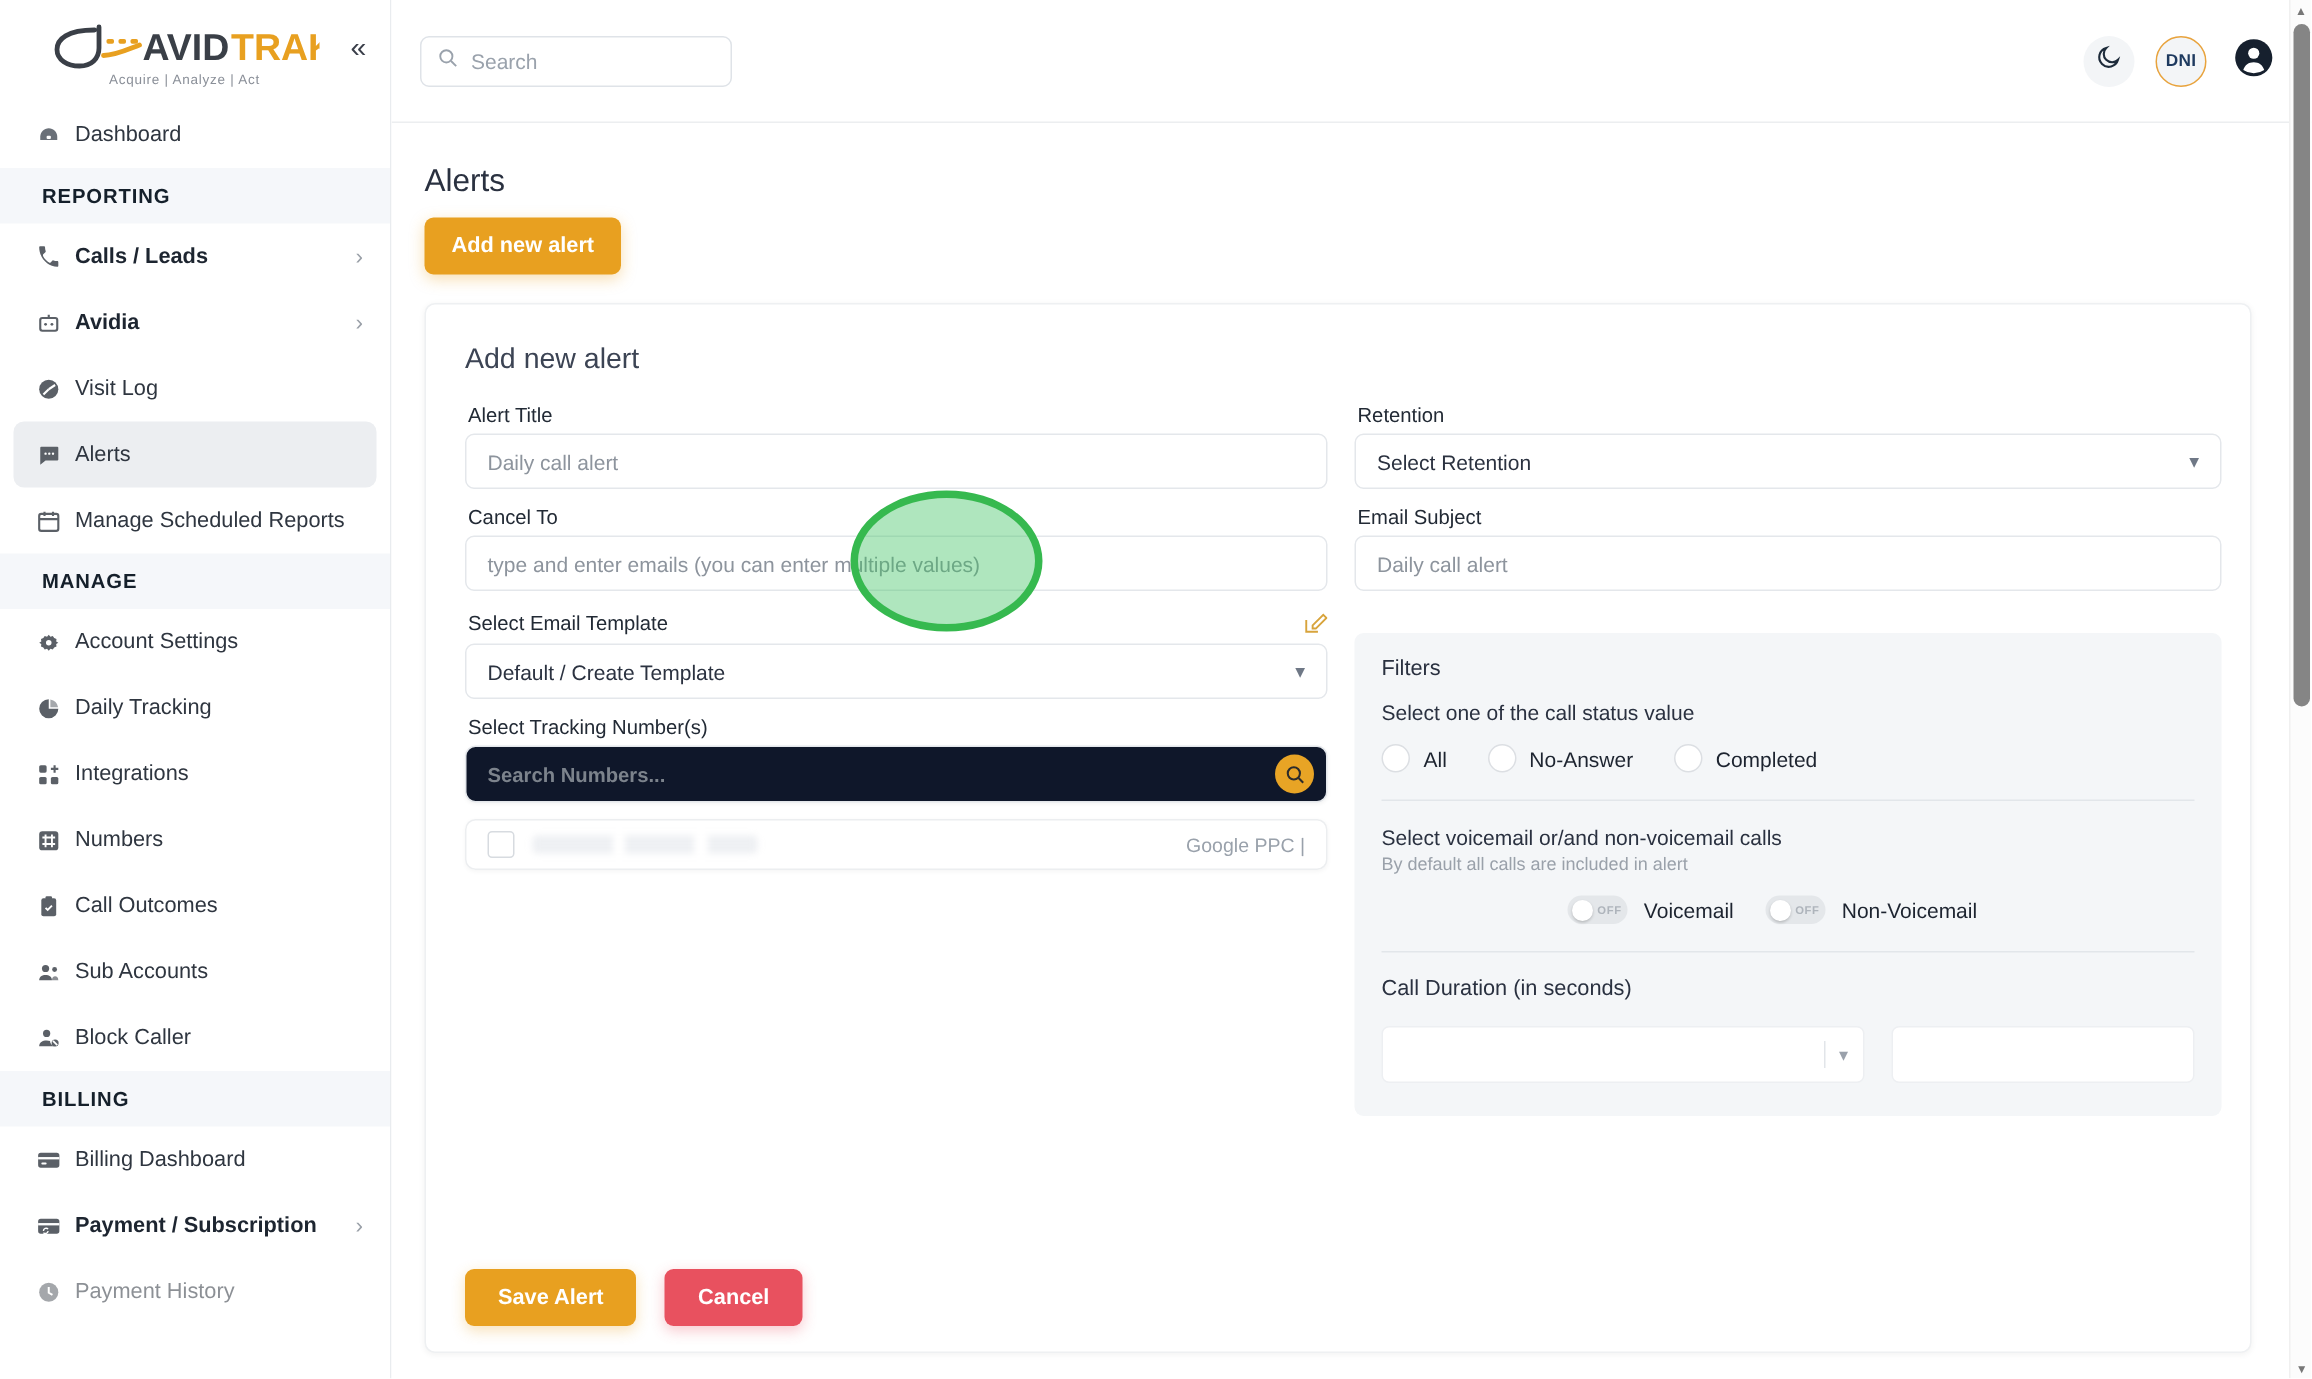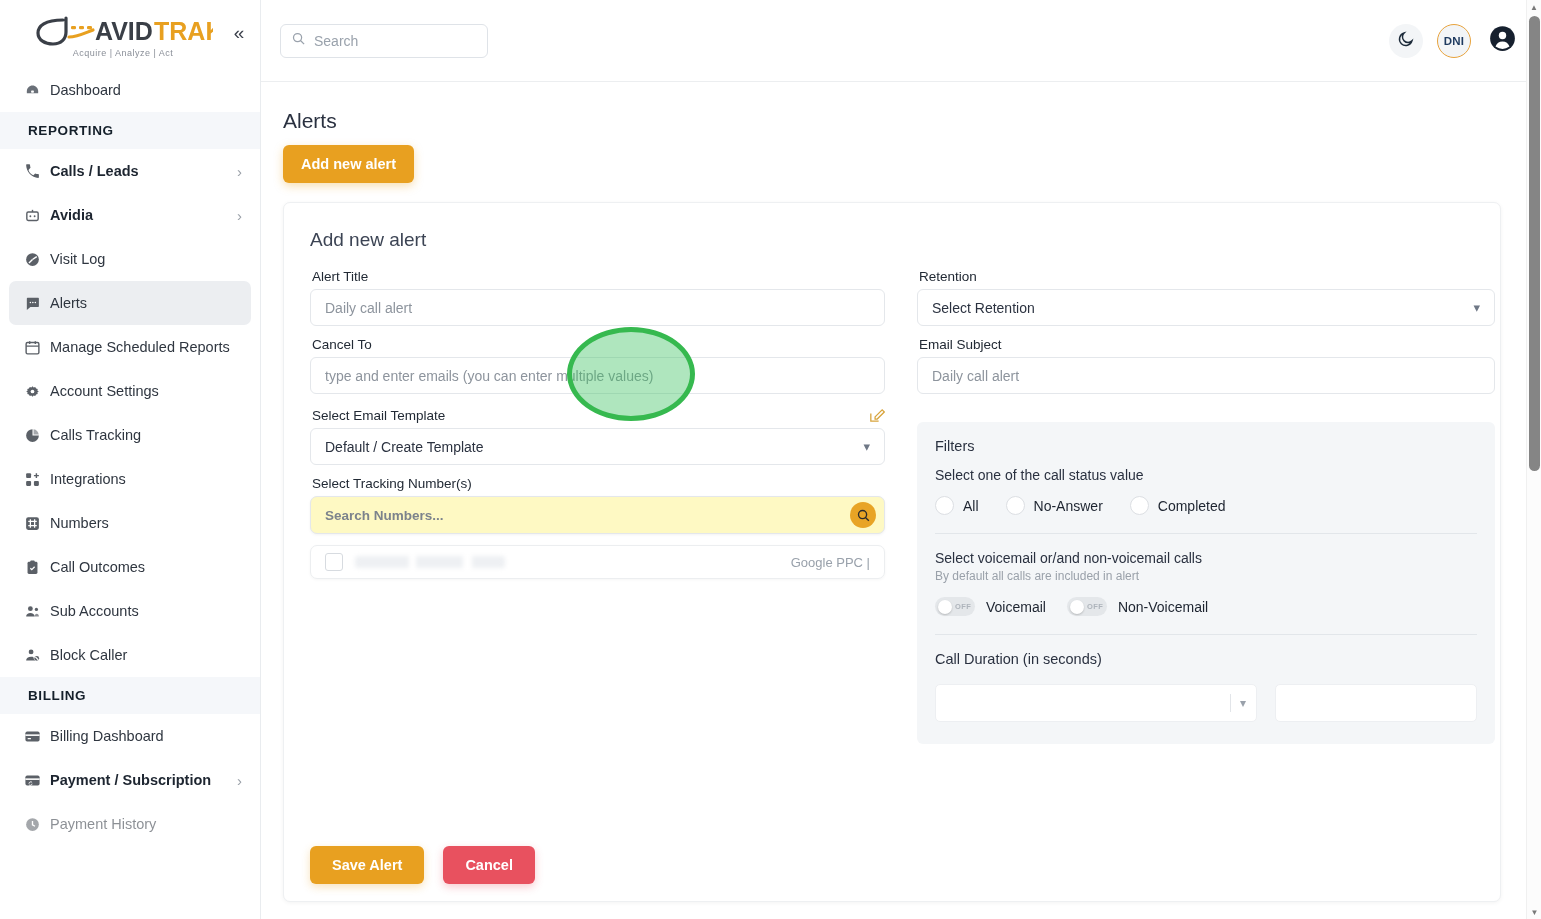--- a/index.html
+++ b/index.html
@@ -70,42 +70,42 @@
     background: #e8a020; color: #fff; border: none; border-radius: 6px;
     font-size: 14.5px; font-weight: bold; padding: 11px 18px; cursor: pointer;
     box-shadow: 0 3px 10px rgba(232,160,32,.35);
   }
   .card {
     margin-top: 19px; background: #fff; border: 1px solid #eef0f2; border-radius: 7px;
     box-shadow: 0 1px 4px rgba(0,0,0,.05);
     height: 700px; padding: 26px 26px 0 26px; position: relative;
   }
   .card-title { font-size: 19px; color: #3c4454; margin-bottom: 18px; }
-  .cols { display: flex; gap: 32px; }
+  .cols { display: flex; gap: 18px; }
   .col-left { width: 575px; flex: 0 0 575px; }
   .col-right { flex: 1; }
 
   .field-label { font-size: 13.5px; color: #222a35; margin: 0 0 5px 2px; }
   .inp {
     width: 100%; height: 37px; border: 1px solid #e4e7eb; border-radius: 6px;
     padding: 0 14px; font-size: 14px; color: #8d949d; background: #fff;
     display: flex; align-items: center;
   }
   .sel {
     width: 100%; height: 37px; border: 1px solid #e4e7eb; border-radius: 6px;
     padding: 0 14px; font-size: 14px; color: #2b3240; background: #fff;
     display: flex; align-items: center; justify-content: space-between; cursor: pointer; text-align: right;
   }
   .sel .chev { color: #6f7886; font-size: 13px; }
   .label-row { display: flex; align-items: center; justify-content: space-between; }
   .edit-icon { cursor: pointer; }
 
   .searchnum {
     width: 100%; height: 38px; border: 1px solid #e4e7eb; border-radius: 7px;
-    display: flex; align-items: center; padding: 0 8px 0 14px; background: #fef9c3;
+    display: flex; align-items: center; padding: 0 8px 0 14px; background: #0f172a;
     box-shadow: 0 1px 3px rgba(0,0,0,.05); position: relative;
   }
   .searchnum .ph { flex: 1; font-size: 13.5px; font-weight: bold; color: #7c838c; }
   .mag-btn {
     width: 26px; height: 26px; border-radius: 50%; background: #e8a425;
     display: flex; align-items: center; justify-content: center; cursor: pointer;
   }
   .num-row {
     margin-top: 11px; width: 100%; height: 24px; border: 1px solid #eceef0; border-radius: 7px;
     display: flex; align-items: center; padding: 16px 14px; gap: 12px;
@@ -124,21 +124,21 @@
   }
   .filters-title { font-size: 14.5px; color: #2a3140; margin-bottom: 13px; }
   .filters-sub { font-size: 14px; color: #2a3140; margin-bottom: 13px; }
   .radio-row { display: flex; align-items: center; gap: 10px; }
   .radio-item { display: flex; align-items: center; gap: 9px; margin-right: 17px; cursor: pointer; }
   .radio { width: 19px; height: 19px; border-radius: 50%; border: 1px solid #dcdfe3; background: #fff; }
   .radio-item .rlbl { font-size: 14px; color: #1d2430; }
   .divider { height: 1px; background: #e2e6ea; margin: 18px 0 16px 0; }
   .vm-title { font-size: 14px; color: #2a3140; }
   .vm-sub { font-size: 12px; color: #9aa1aa; margin-top: 3px; margin-bottom: 14px; }
-  .toggle-row { display: flex; align-items: center; }
+  .toggle-row { display: flex; align-items: center; justify-content: center; }
   .toggle-item { display: flex; align-items: center; gap: 11px; margin-right: 21px; }
   .switch {
     width: 40px; height: 19px; border-radius: 10px; background: #e4e7ea;
     display: flex; align-items: center; padding: 0 3px; gap: 3px; cursor: pointer;
   }
   .knob { width: 14px; height: 14px; border-radius: 50%; background: #fff; box-shadow: 0 1px 2px rgba(0,0,0,.2); }
   .switch .offtxt { font-size: 7.5px; font-weight: bold; color: #aeb4bb; letter-spacing: .4px; }
   .toggle-item .tlbl { font-size: 14px; color: #1d2430; }
   .dur-title { font-size: 14.5px; color: #2a3140; margin-bottom: 17px; }
   .dur-row { display: flex; gap: 18px; }
@@ -266,39 +266,40 @@
     <div class="nav-item">
       <span class="ic">
         <svg width="17" height="17" viewBox="0 0 24 24" fill="none" stroke="#5b6067" stroke-width="2">
             <rect x="3" y="5" width="18" height="16" rx="2"></rect>
             <path d="M3 10h18M8 3v4M16 3v4"></path>
           </svg>
       </span>
       <span class="lbl">Manage Scheduled Reports</span>
     </div>
 
+    <div class="nav-section">MANAGE</div>
 
     <div class="nav-item">
       <span class="ic">
         <svg width="17" height="17" viewBox="0 0 24 24" fill="#5b6067">
             <path d="M12 8a4 4 0 100 8 4 4 0 000-8zm9 4l-2-1.2.3-2.3-2.2-.9-1.3-1.9-2.2.6L12 4.5l-1.6 1.8-2.2-.6-1.3 1.9-2.2.9.3 2.3L3 12l2 1.2-.3 2.3 2.2.9 1.3 1.9 2.2-.6L12 19.5l1.6-1.8 2.2.6 1.3-1.9 2.2-.9-.3-2.3L21 12z"></path>
             <circle cx="12" cy="12" r="2.6" fill="#fff"></circle>
           </svg>
       </span>
       <span class="lbl">Account Settings</span>
     </div>
 
     <div class="nav-item">
       <span class="ic">
         <svg width="17" height="17" viewBox="0 0 24 24" fill="#5b6067">
             <path d="M12 3a9 9 0 109 9h-9V3z"></path>
             <path d="M13.5 3.2A9 9 0 0120.8 10.5H13.5V3.2z" opacity=".55"></path>
           </svg>
       </span>
-      <span class="lbl">Calls Tracking</span>
+      <span class="lbl">Daily Tracking</span>
     </div>
 
     <div class="nav-item">
       <span class="ic">
         <svg width="17" height="17" viewBox="0 0 24 24" fill="#5b6067">
             <rect x="3" y="3" width="7" height="7" rx="1.5"></rect>
             <rect x="3" y="14" width="7" height="7" rx="1.5"></rect>
             <rect x="14" y="14" width="7" height="7" rx="1.5"></rect>
             <path d="M17.5 3v7M14 6.5h7" stroke="#5b6067" stroke-width="2"></path>
           </svg>

